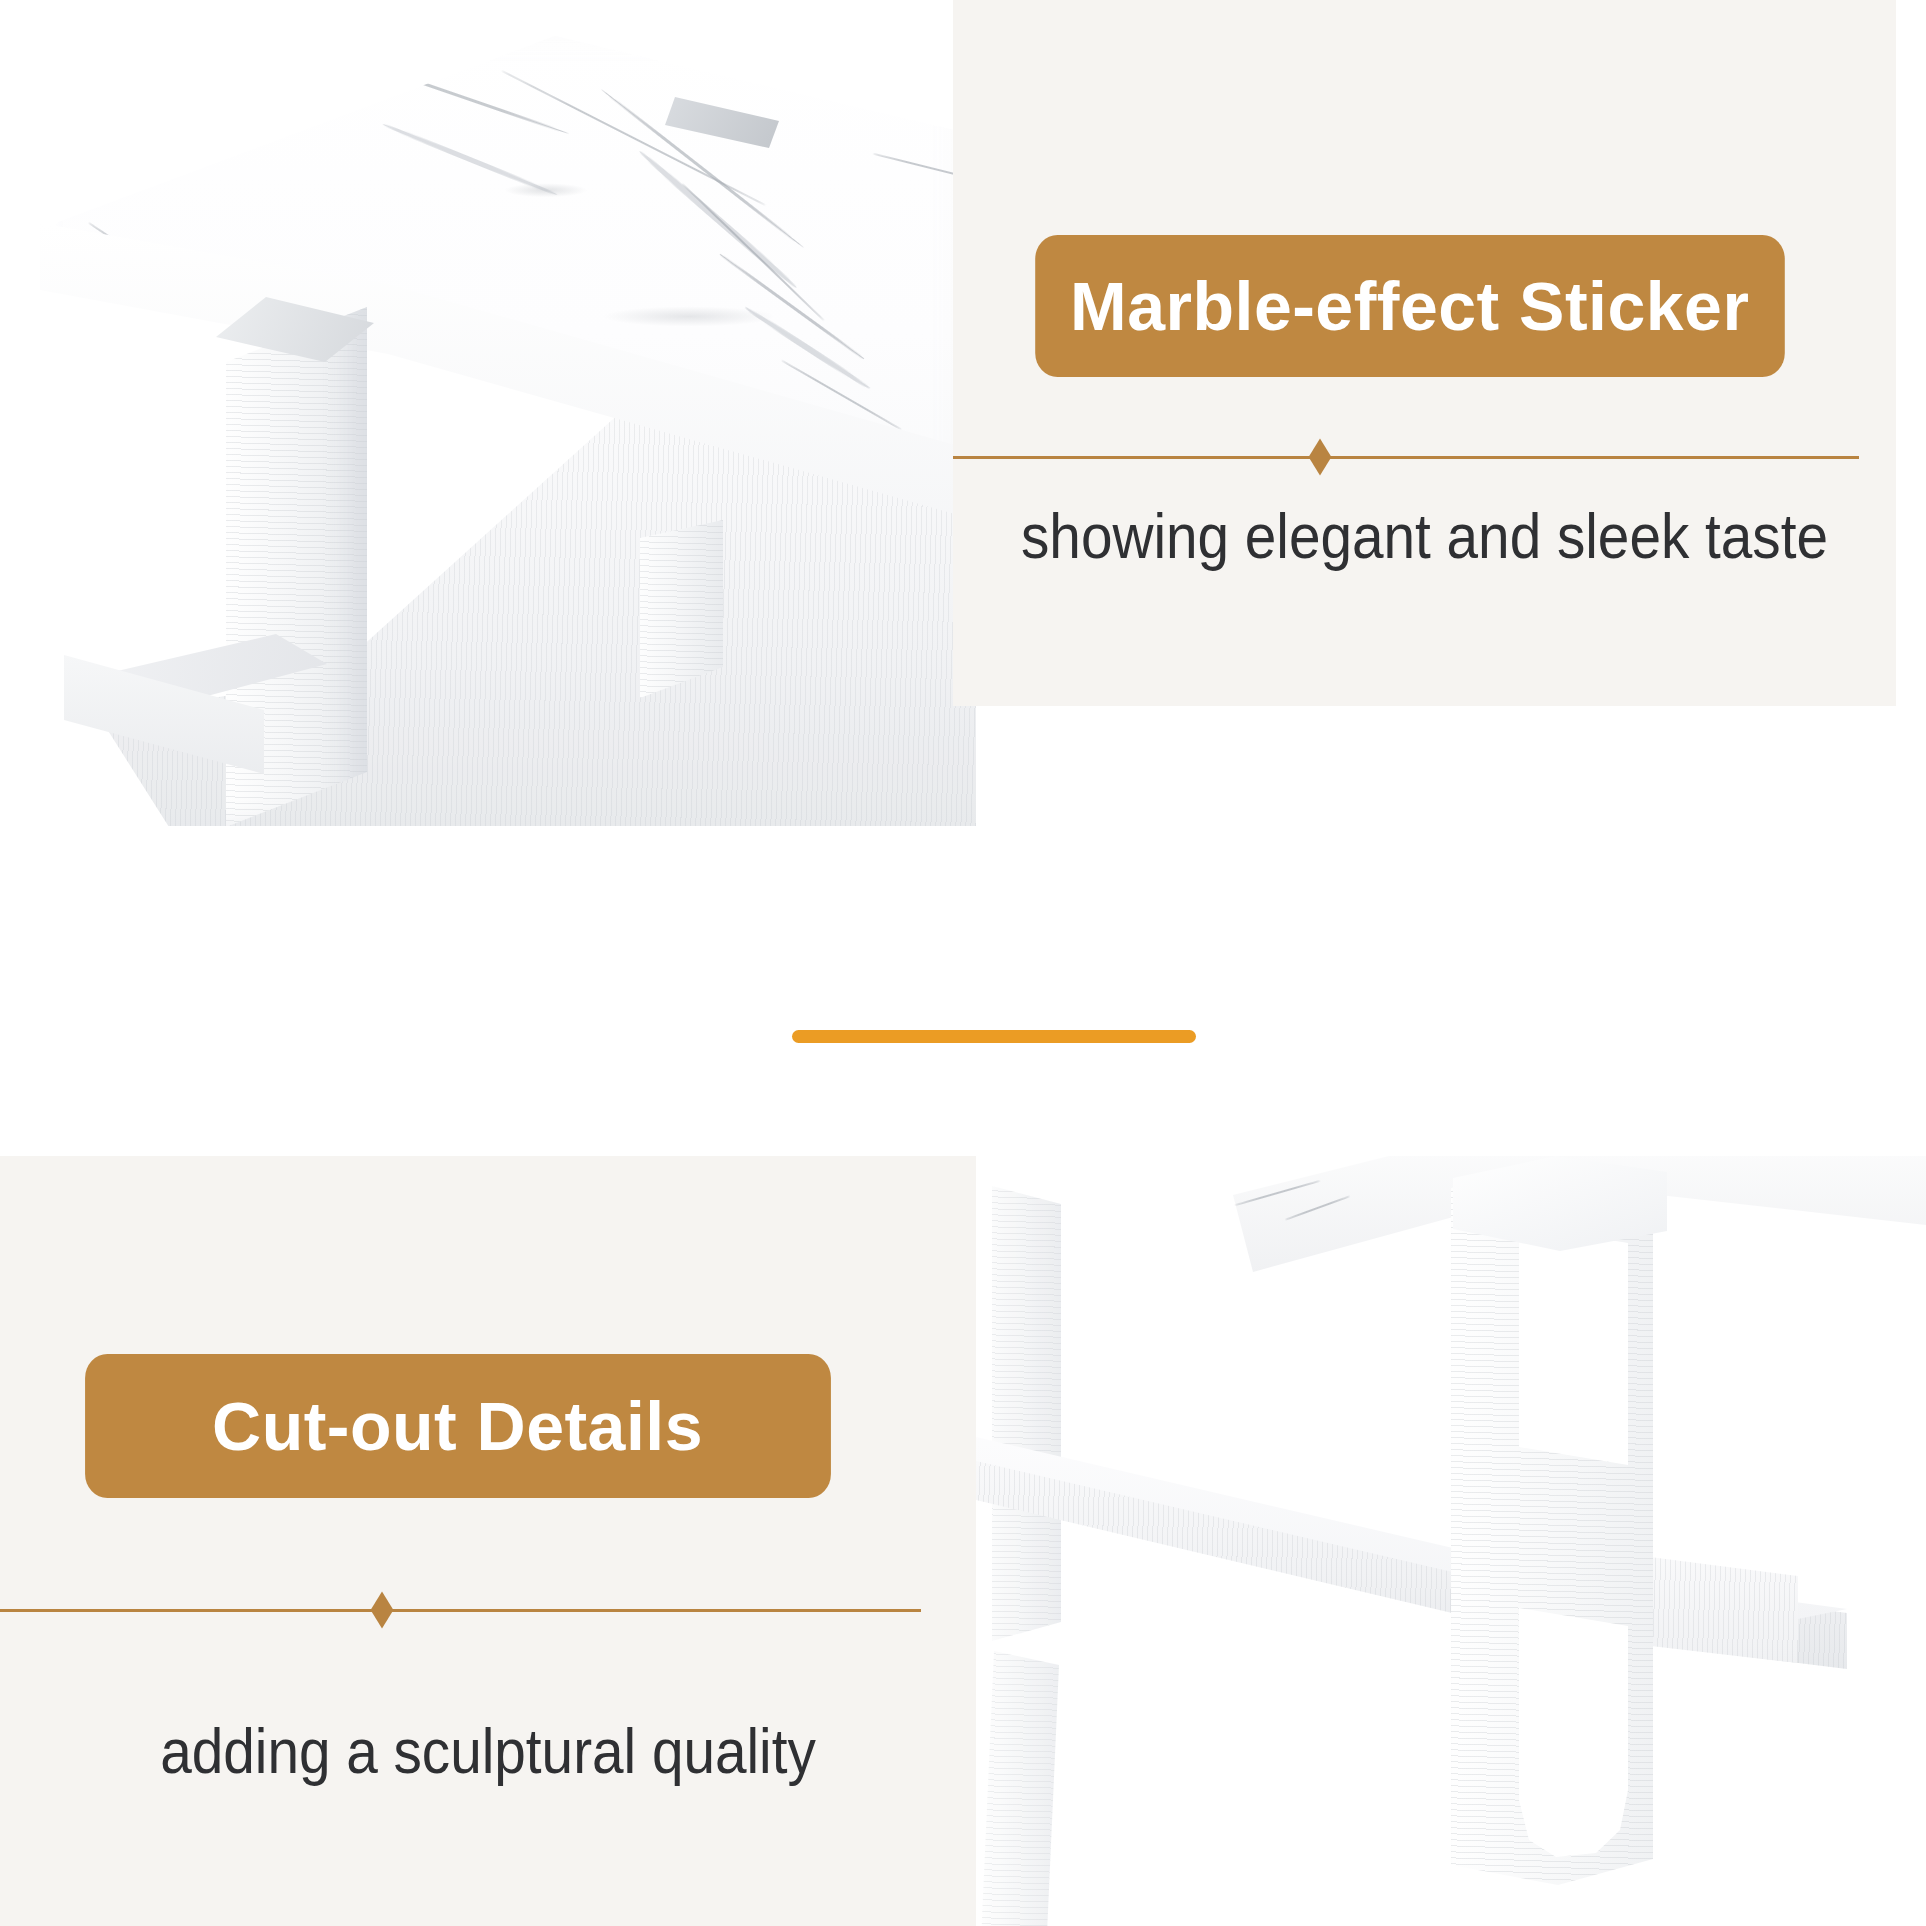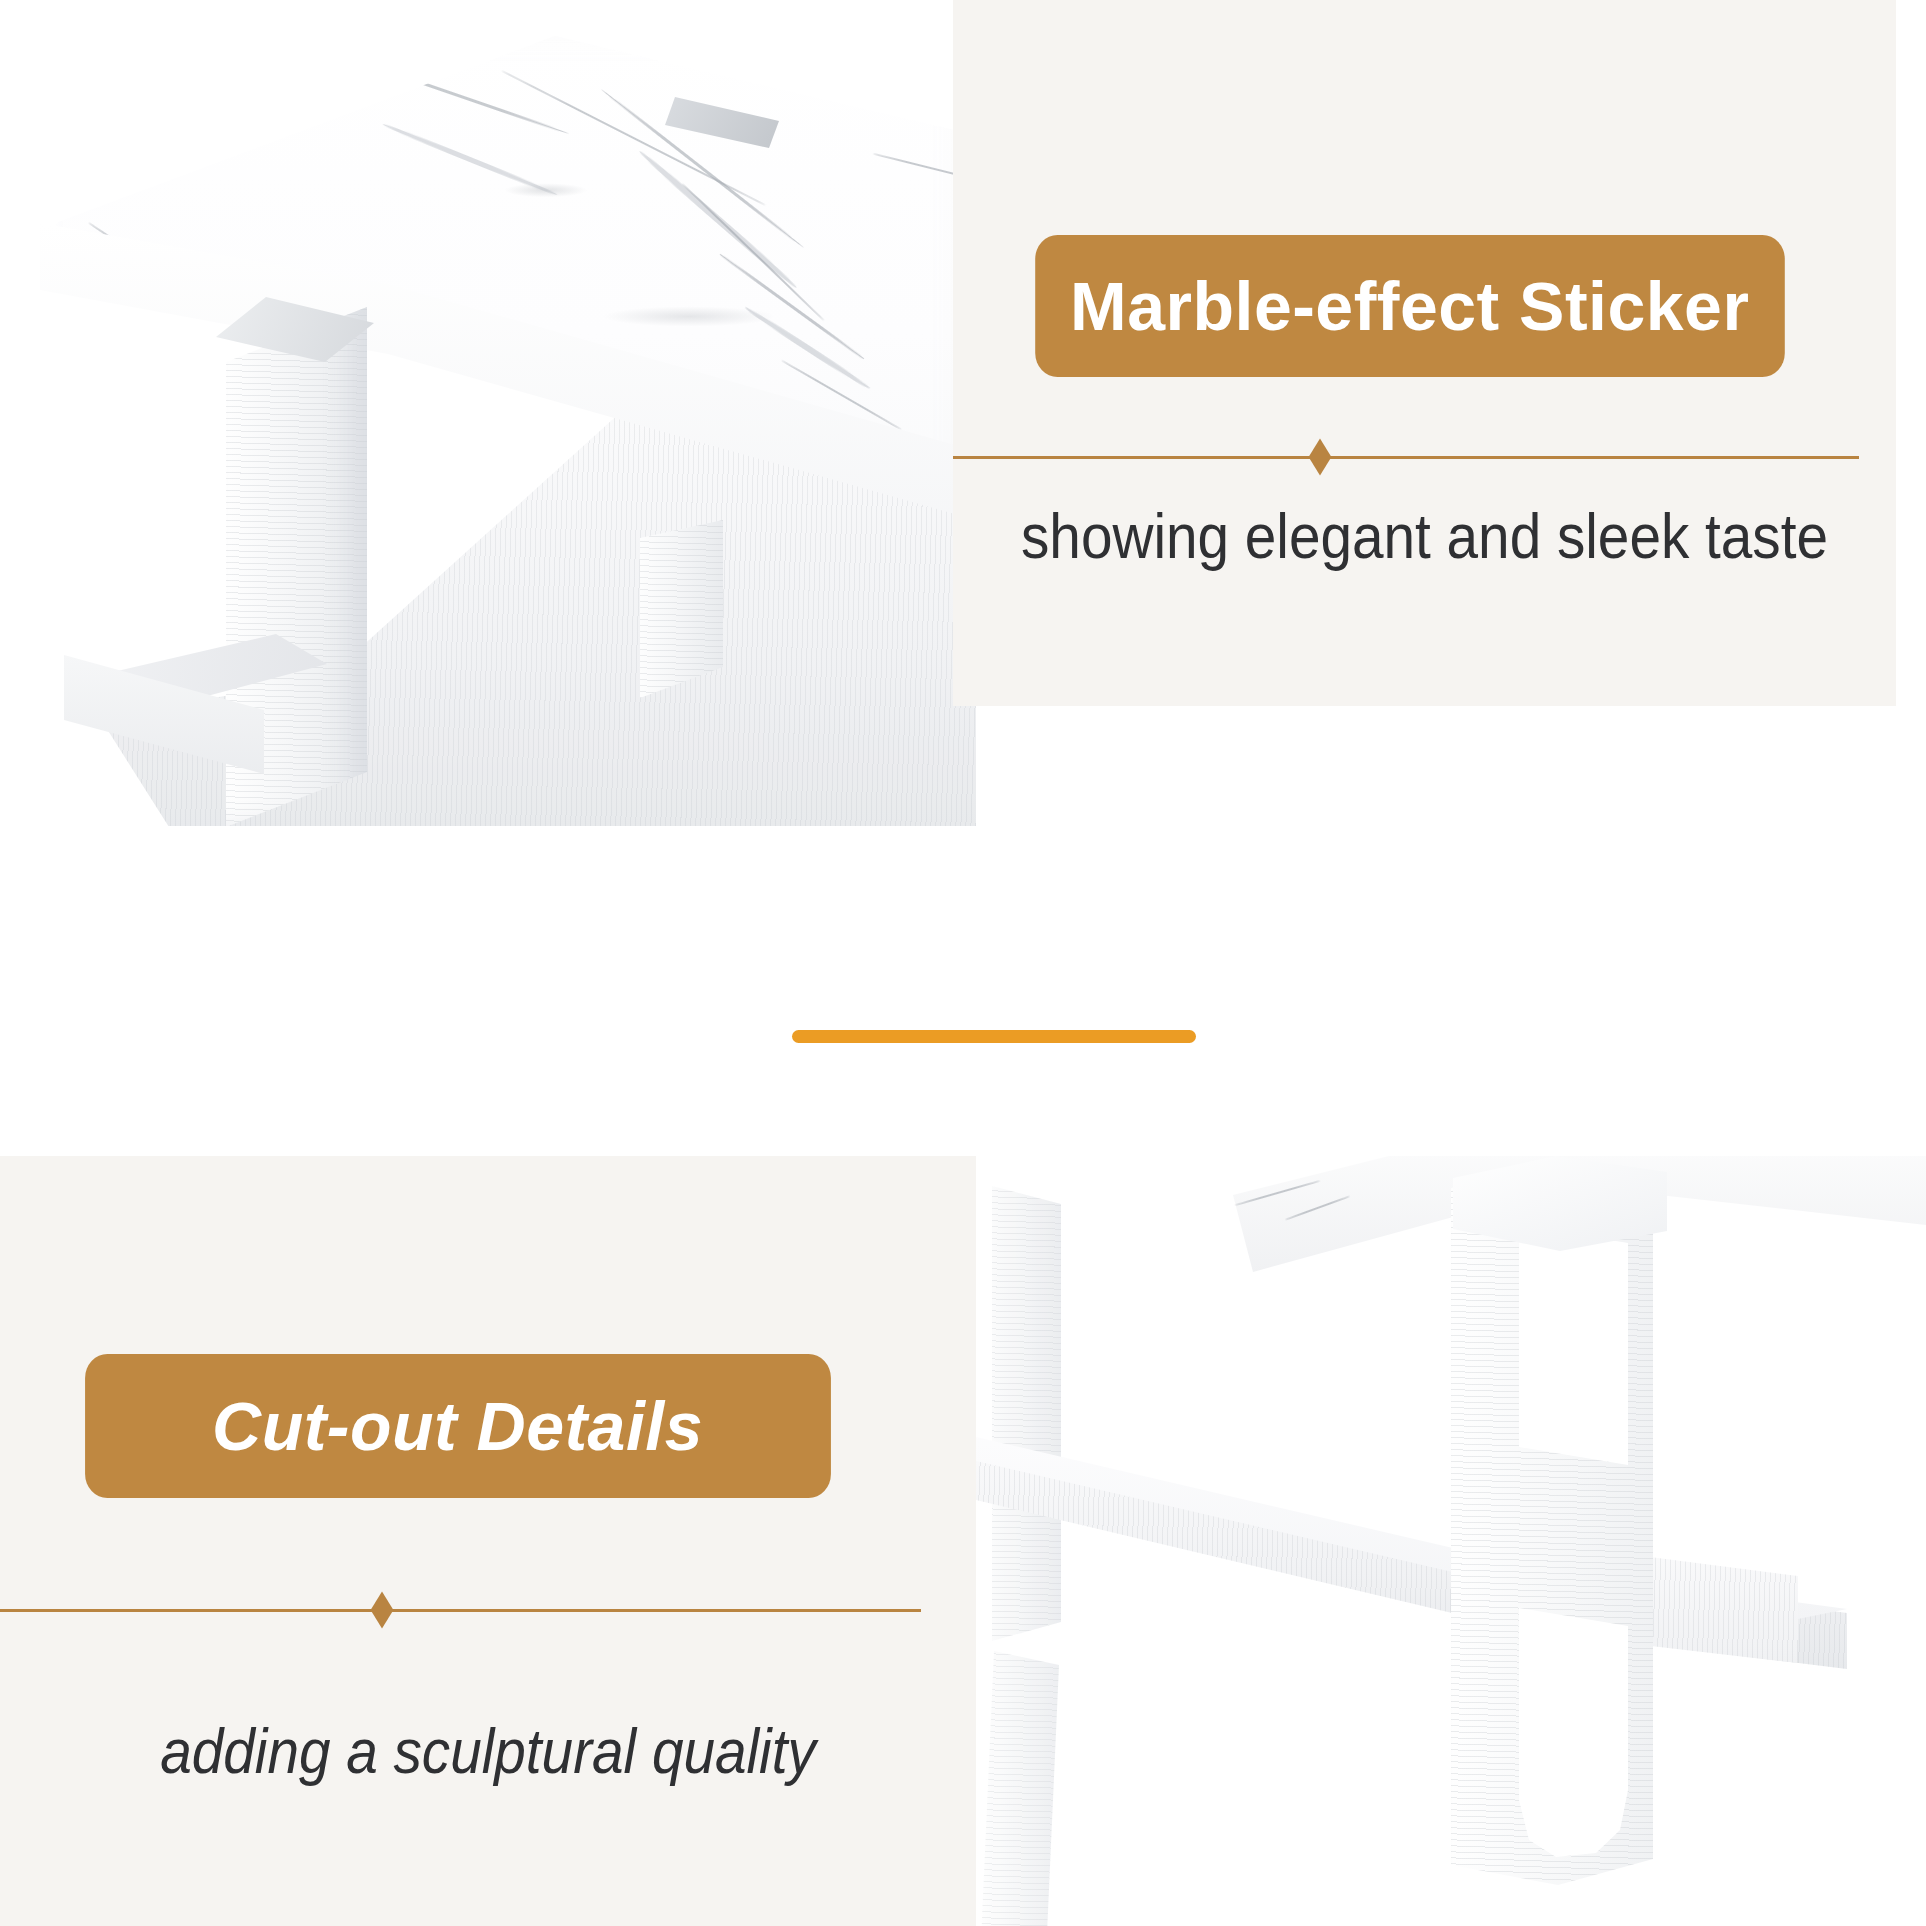--- a/index.html
+++ b/index.html
@@ -162,21 +162,21 @@
       <div class="gem"></div>
     </div>
 
     <div class="subcap" style="left:0px;top:500px;width:943px;font-size:63px;">
       <span>showing elegant and sleek taste</span>
     </div>
   </div>
 
   <div class="headline-bar" style="left:792px;top:1030px;width:404px;"></div>
 
-  <div class="panel textpanel" style="left:0px;top:1156px;width:976px;height:770px;font-style:italic;">
+  <div class="panel textpanel" style="left:0px;top:1156px;width:976px;height:770px;">
 
     <div class="badge" style="left:57px;top:198px;width:802px;height:144px;font-size:68px;">
       <span>Cut-out Details</span>
     </div>
 
     <div class="divider" style="left:-158px;top:1525px;width:1079px;top:441px;">
       <div class="line"></div>
       <div class="gem"></div>
     </div>
 

